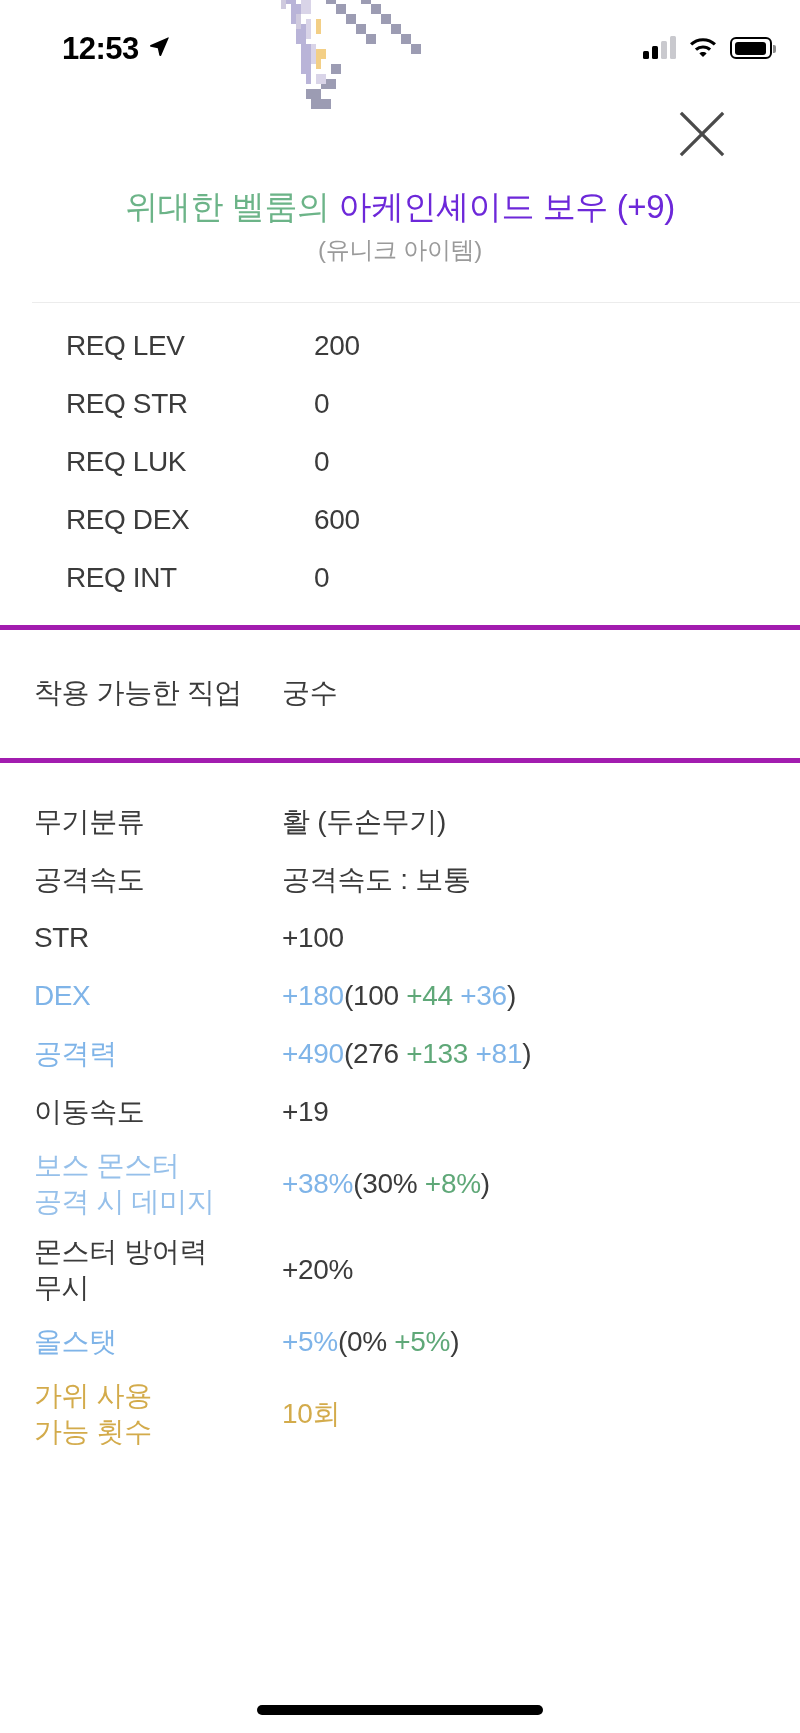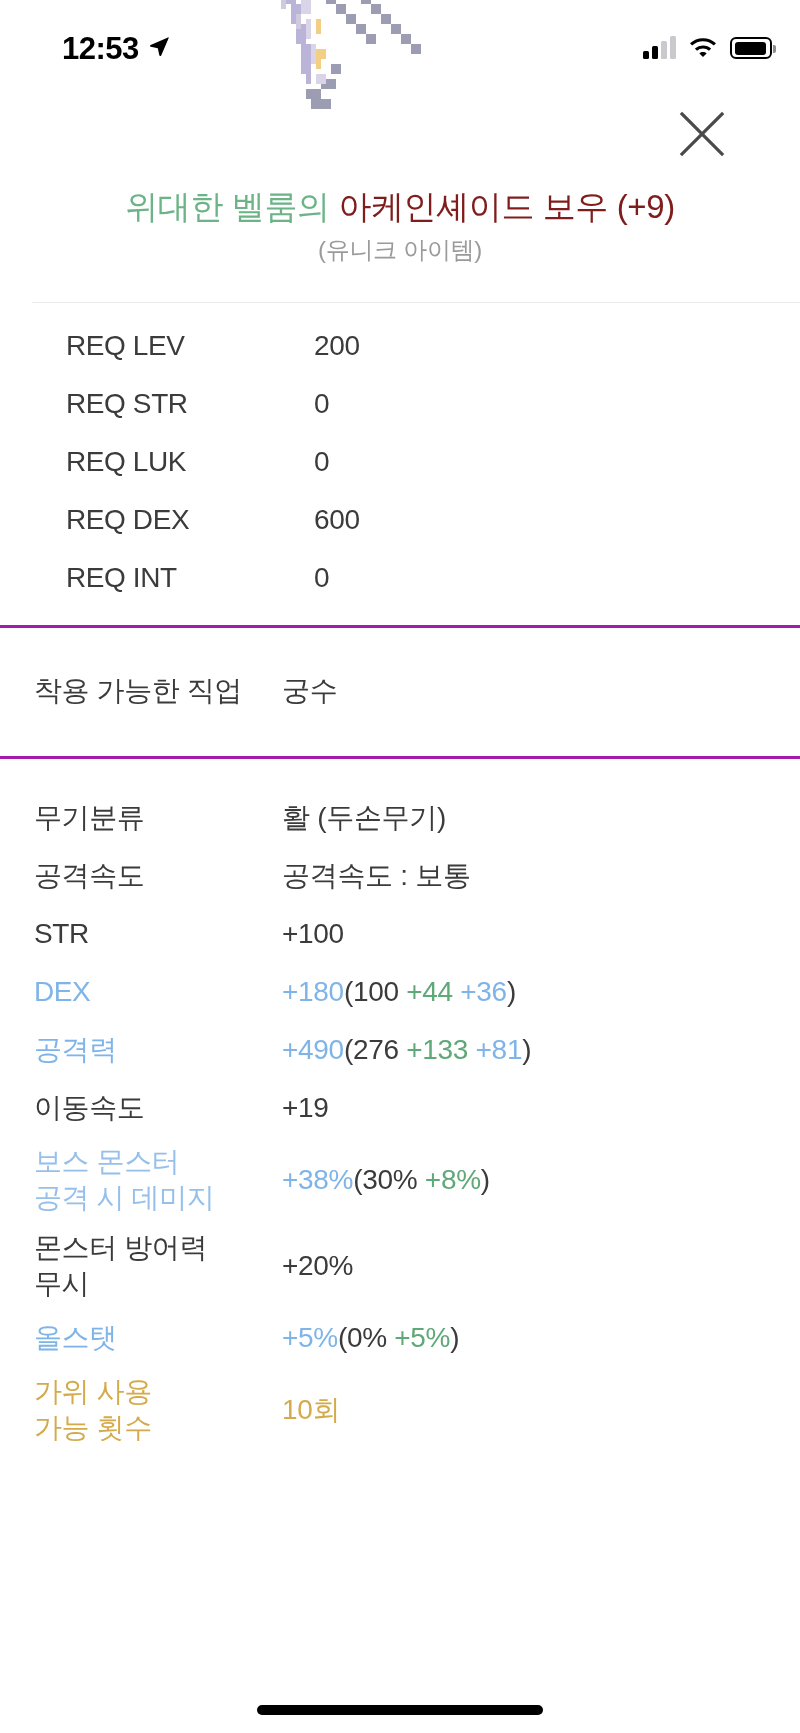--- a/index.html
+++ b/index.html
@@ -124,38 +124,38 @@
   }
   .item-title {
     font-size: 33px;
     line-height: 1.35;
     letter-spacing: -0.4px;
     font-weight: 400;
     margin: 0;
     white-space: nowrap;
   }
   .title-prefix { color: #6cb488; }
-  .title-main { color: #7f1d1d; }
+  .title-main { color: #6d28d9; }
   .item-subtitle {
     margin: 4px 0 0;
     font-size: 24px;
     color: #9a9a9a;
     font-weight: 400;
     letter-spacing: -0.3px;
   }
 
   
   .detail-table {
     position: absolute;
     top: 302px;
     left: 0;
     width: 800px;
   }
   .group {
-    border-top: 3px solid #a21caf;
+    border-top: 5px solid #a21caf;
     padding: 16px 0 16px 0;
   }
   .group:first-child { border-top: 1px solid #ececec; margin-left: 32px; }
   .row {
     display: flex;
     align-items: center;
     min-height: 58px;
     padding: 0 34px;
     box-sizing: border-box;
   }

